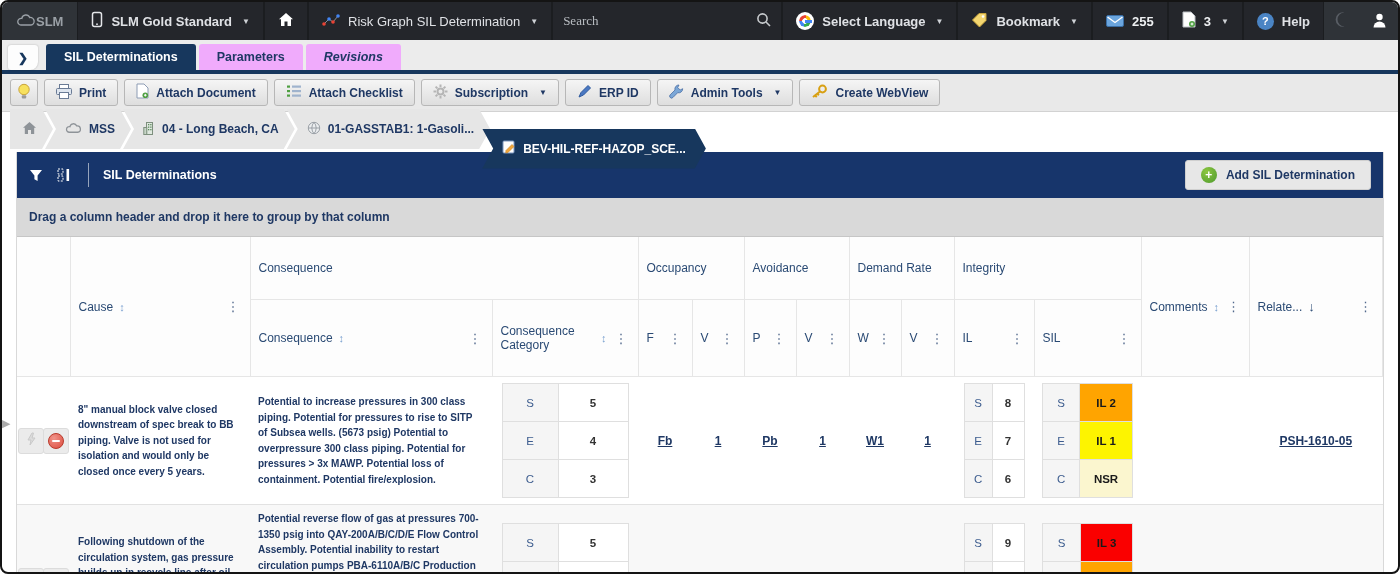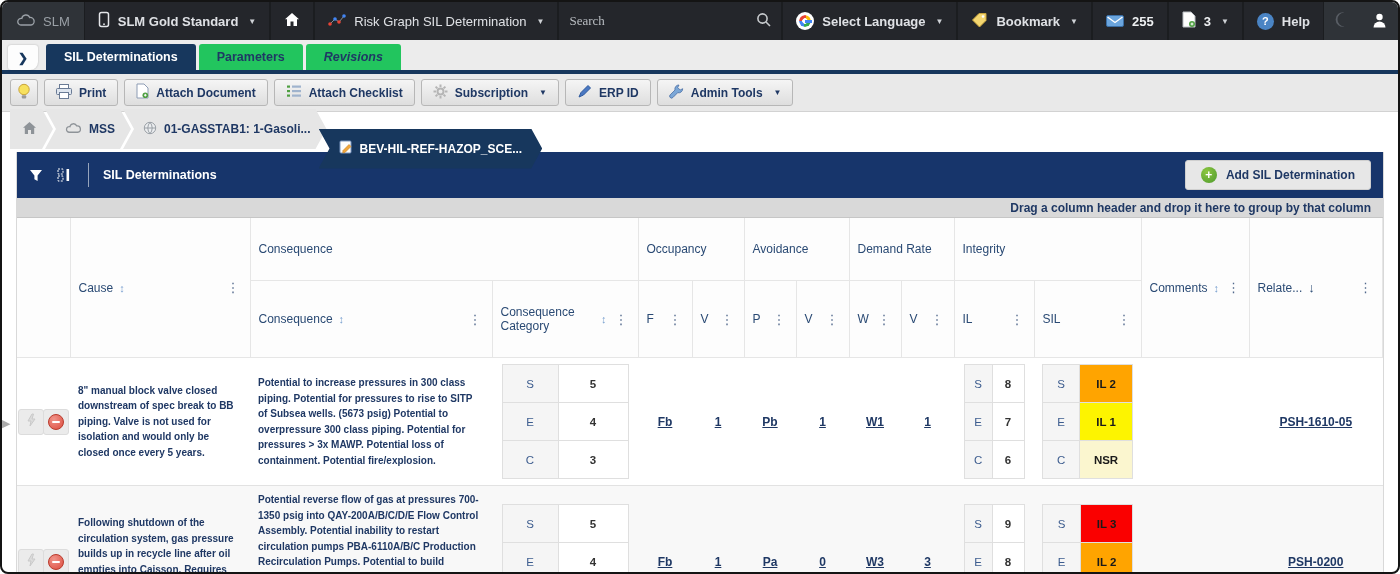--- a/index.html
+++ b/index.html
@@ -2,40 +2,40 @@
 <html><head>
 <meta charset="utf-8">
 <style>
   * { margin:0; padding:0; box-sizing:border-box; }
   html,body { width:1400px; height:574px; font-family:"Liberation Sans", sans-serif; background:#fff; }
   body { overflow:hidden; }
   .screen { width:1400px; height:574px; border:2px solid #141414; border-radius:8px; overflow:hidden; background:#fff; position:relative; }
 
   
   .topbar { height:38px; background:#2f3338; display:flex; align-items:stretch; color:#dfe1e5; font-size:13px; }
-  .tb-brand { display:flex; align-items:center; gap:7px; padding:0 14px; color:#9aa0a6; font-weight:normal; }
+  .tb-brand { display:flex; align-items:center; padding:0 14px; color:#9aa0a6; font-weight:bold; }
   .tb-block { display:flex; align-items:center; gap:8px; padding:0 13px; background:#24262b; border-left:1px solid #1b1d20; border-right:1px solid #1b1d20; white-space:nowrap; cursor:pointer; }
   .tb-plain { display:flex; align-items:center; padding:0 10px; }
   .tb-gap { flex:1; }
   .caret { font-size:8px; color:#cfd2d6; margin-left:2px; }
   .searchbox { width:300px; background:#24262b; display:flex; align-items:center; padding:0 10px; border-left:1px solid #1b1d20; border-right:1px solid #1b1d20; }
   .searchbox input { flex:1; background:transparent; border:none; outline:none; color:#cfd2d6; font-size:13px; font-family:Liberation Serif, serif; }
   .searchbox input::placeholder { color:#b9bdc2; opacity:1; }
   .badge-num { font-weight:bold; color:#eef0f2; }
   .help-circle { width:17px; height:17px; border-radius:50%; background:#4a84c4; color:#fff; font-size:11px; font-weight:bold; display:flex; align-items:center; justify-content:center; }
   .google { width:18px; height:18px; background:#fff; border-radius:50%; position:relative; flex:none; }
   .google::before { content:''; position:absolute; inset:3px; border-radius:50%;
     background:conic-gradient(from -90deg,#ea4335 0 100deg,#fbbc05 100deg 190deg,#34a853 190deg 280deg,#4285f4 280deg 360deg);
     -webkit-mask:radial-gradient(circle,transparent 0 2.5px,#000 3px); mask:radial-gradient(circle,transparent 0 2.5px,#000 3px); }
   .google::after { content:''; position:absolute; right:2px; top:8px; width:7px; height:3px; background:#4285f4; }
 
   
   .tabrow { background:#ececec; display:flex; align-items:flex-end; padding:4px 0 0 6px; height:30px; }
   .tab-expander { width:30px; height:25px; background:#fdfdfd; border-radius:3px 3px 8px 3px; color:#17375d; font-weight:bold; font-size:12px; display:flex; align-items:center; justify-content:center; margin-right:8px; box-shadow:0 0 2px rgba(0,0,0,.25); cursor:pointer; }
-  .tab { height:26px; display:flex; align-items:center; padding:0 18px; margin-right:3px; background:#22c55e; color:#1f3864; font-size:12.5px; font-weight:bold; border-radius:3px 3px 0 0; cursor:pointer; }
+  .tab { height:26px; display:flex; align-items:center; padding:0 18px; margin-right:3px; background:#f0abfc; color:#1f3864; font-size:12.5px; font-weight:bold; border-radius:3px 3px 0 0; cursor:pointer; }
   .tab.active { background:#17375d; color:#fff; }
   .tab.italic { font-style:italic; font-weight:600; }
   .tab-underline { height:4px; background:#17375d; }
 
   
   .toolbar { height:38px; background:#e9e9e9; border-bottom:1px solid #d2d2d2; display:flex; align-items:center; gap:6px; padding:0 8px; }
   .tool-btn { display:flex; align-items:center; gap:7px; height:27px; padding:0 11px; background:linear-gradient(#f5f5f5,#dedede); border:1px solid #b7b7b7; border-radius:3px; font-size:12px; font-weight:bold; color:#1f3864; cursor:pointer; white-space:nowrap; }
   .tool-btn .caret { color:#1f3864; margin-left:4px; }
   .tool-btn.square { width:28px; padding:0; justify-content:center; }
   .tool-btn.disabled { color:#8a8a8a; }
@@ -48,21 +48,21 @@
   .crumb.active { background:#17375d; color:#fff; padding-right:20px;margin-top:39px; }
 
   
   .panel { margin:6px 14px 0 14px; border:1px solid #d9d9d9; border-top:none; }
   .panel-header { height:46px; background:#17356b; display:flex; align-items:center; padding:0 12px; }
   .ph-icon { display:flex; align-items:center; margin-right:14px; cursor:pointer; }
   .ph-divider { width:1px; height:24px; background:rgba(255,255,255,.55); margin:0 14px 0 2px; }
   .panel-title { color:#fff; font-size:12.5px; font-weight:bold; }
   .add-btn { margin-left:auto; height:30px; display:flex; align-items:center; gap:9px; padding:0 15px; background:#e7e7e7; border:1px solid #cfcfcf; border-radius:3px; color:#1f3864; font-size:12px; font-weight:bold; cursor:pointer; }
   .plus-circle { width:16px; height:16px; border-radius:50%; background:radial-gradient(circle at 35% 30%, #8cc63f, #4e9a2e); color:#fff; font-size:12px; font-weight:bold; display:flex; align-items:center; justify-content:center; line-height:1; }
-  .groupbar { height:20px; background:#d9d9d9; border-bottom:1px solid #c6c6c6; display:flex; align-items:center; padding:0 12px; color:#1f3864; font-size:12px; font-weight:bold;justify-content:flex-end; }
+  .groupbar { height:39px; background:#d9d9d9; border-bottom:1px solid #c6c6c6; display:flex; align-items:center; padding:0 12px; color:#1f3864; font-size:12px; font-weight:bold; }
 
   
   table.grid { width:100%; border-collapse:collapse; table-layout:fixed; background:#fff; }
   .grid thead th { font-weight:normal; color:#2a4a74; font-size:12px; text-align:left; background:#fdfdfd; border-right:1px solid #e6e6e6; border-bottom:1px solid #e6e6e6; padding:24px 8px; vertical-align:middle; }
   .grid thead tr.grp th { height:38px; }
   .grid thead tr.sub th { height:44px; }
   .th-flex { display:flex; align-items:center; gap:6px; }
   .sort-ic { color:#7ba1d0; font-size:11px; }
   .sort-desc { color:#2a4a74; font-size:13px; font-weight:bold; }
   .menu-dots { margin-left:auto; color:#51688c; font-size:13px; cursor:pointer; padding:0 2px; }
@@ -274,37 +274,63 @@
     </div>
     <div class="tool-btn">
       <span>
         <svg width="15" height="15">
             <path d="M10 1 a4 4 0 0 0 -4 5 L1.2 10.8 a1.9 1.9 0 0 0 2.7 2.7 L8.7 8.7 a4 4 0 0 0 5 -4 L11.2 6 L8.7 3.5 L10 1 Z" fill="#7ba7d7" stroke="#4a6fa5" stroke-width="0.8"></path>
           </svg>
       </span>
       <span>Admin Tools</span>
       <span class="caret">▼</span>
     </div>
+    <div class="tool-btn">
+      <span>
+        <svg width="17" height="14">
+            <circle cx="11.5" cy="5" r="3.4" fill="none" stroke="#d8a013" stroke-width="2"></circle>
+            <path d="M9 7.5 L2 13 M4 11.5 l1.8 1.6 M6.3 9.7 l1.6 1.5" stroke="#d8a013" stroke-width="2" fill="none"></path>
+          </svg>
+      </span>
+      <span>Create WebView</span>
+    </div>
   </div>
 
   <div class="breadcrumbs">
     <div class="crumb first">
       <span>
         <svg width="15" height="14">
             <path d="M7.5 1 L14 6.8 H12.2 V13 H9 V9 H6 V13 H2.8 V6.8 H1 Z" fill="#8e9398"></path>
           </svg>
       </span>
     </div>
     <div class="crumb">
       <span>
         <svg width="17" height="12" viewBox="0 0 24 16">
             <path d="M6 14a4 4 0 1 1 1-7.9A5 5 0 0 1 16.5 5a4 4 0 0 1 1.4 9z" fill="none" stroke="#8e9398" stroke-width="1.8"></path>
           </svg>
       </span>
       <span>MSS</span>
+    </div>
+    <div class="crumb">
+      <span>
+        <svg width="12" height="14">
+            <rect x="3.5" y="1.5" width="6" height="12" fill="#dfe8df" stroke="#7d8f7d"></rect>
+            <rect x="0.8" y="6.5" width="3" height="7" fill="#c8d6c8" stroke="#7d8f7d"></rect>
+            <g fill="#5c8a5c">
+              <rect x="5" y="3" width="1.3" height="1.3"></rect>
+              <rect x="7.2" y="3" width="1.3" height="1.3"></rect>
+              <rect x="5" y="5.5" width="1.3" height="1.3"></rect>
+              <rect x="7.2" y="5.5" width="1.3" height="1.3"></rect>
+              <rect x="5" y="8" width="1.3" height="1.3"></rect>
+              <rect x="7.2" y="8" width="1.3" height="1.3"></rect>
+            </g>
+          </svg>
+      </span>
+      <span>04 - Long Beach, CA</span>
     </div>
     <div class="crumb">
       <span>
         <svg width="14" height="14">
             <circle cx="7" cy="7" r="5.7" fill="#eceef0" stroke="#9aa0a6"></circle>
             <path d="M1.3 7 h11.4 M7 1.3 a8.5 8.5 0 0 1 0 11.4 M7 1.3 a8.5 8.5 0 0 0 0 11.4" stroke="#9aa0a6" fill="none"></path>
           </svg>
       </span>
       <span>01-GASSTAB1: 1-Gasoli...</span>
     </div>

